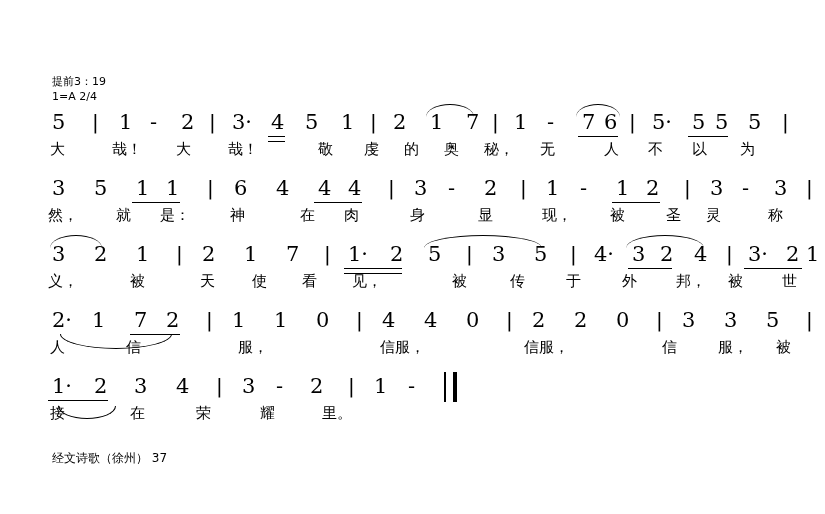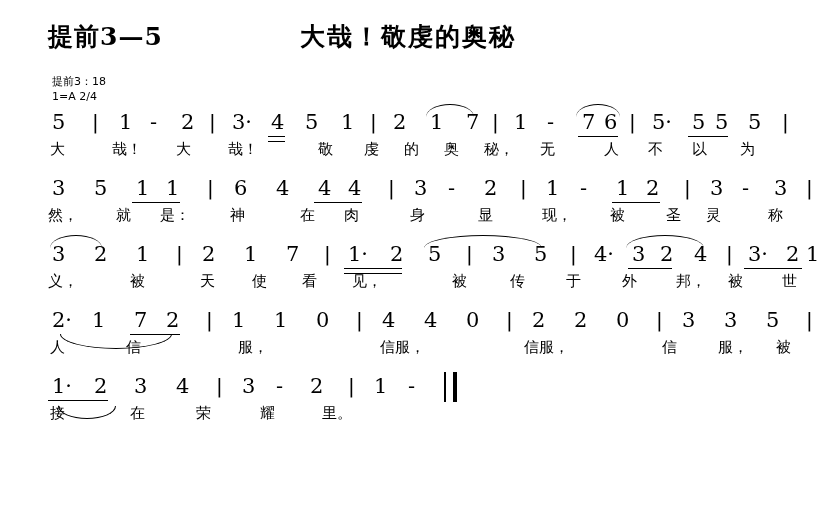--- a/index.html
+++ b/index.html
@@ -159,25 +159,23 @@
     font-family: "DejaVu Sans", sans-serif;
     font-size: 12px;
     white-space: nowrap;
   }
 </style>
 </head>
 <body>
 
 <div class="page">
 
-  <div class="ref-title">提前3—5</div>
-  <div class="main-title">大哉！敬虔的奥秘</div>
 
   <div class="meta">
-    <div>提前3：18</div>
+    <div>提前3：19</div>
     <div>1=A  2/4</div>
   </div>
 
   <div class="score">
 
     <div class="sys" style="top:108px">
       <div class="notes">
         <span class="n" style="left:52px;top:4px">5</span>
         <span class="n bar" style="left:92px;top:4px">|</span>
         <span class="n" style="left:119px;top:4px">1</span>
@@ -381,14 +379,15 @@
         <span class="l" style="left:50px">接</span>
         <span class="l" style="left:130px">在</span>
         <span class="l" style="left:196px">荣</span>
         <span class="l" style="left:260px">耀</span>
         <span class="l" style="left:322px">里。</span>
       </div>
     </div>
 
   </div>
 
+  <div class="footer">经文诗歌（徐州） 37</div>
 
 </div>
 
 </body></html>

